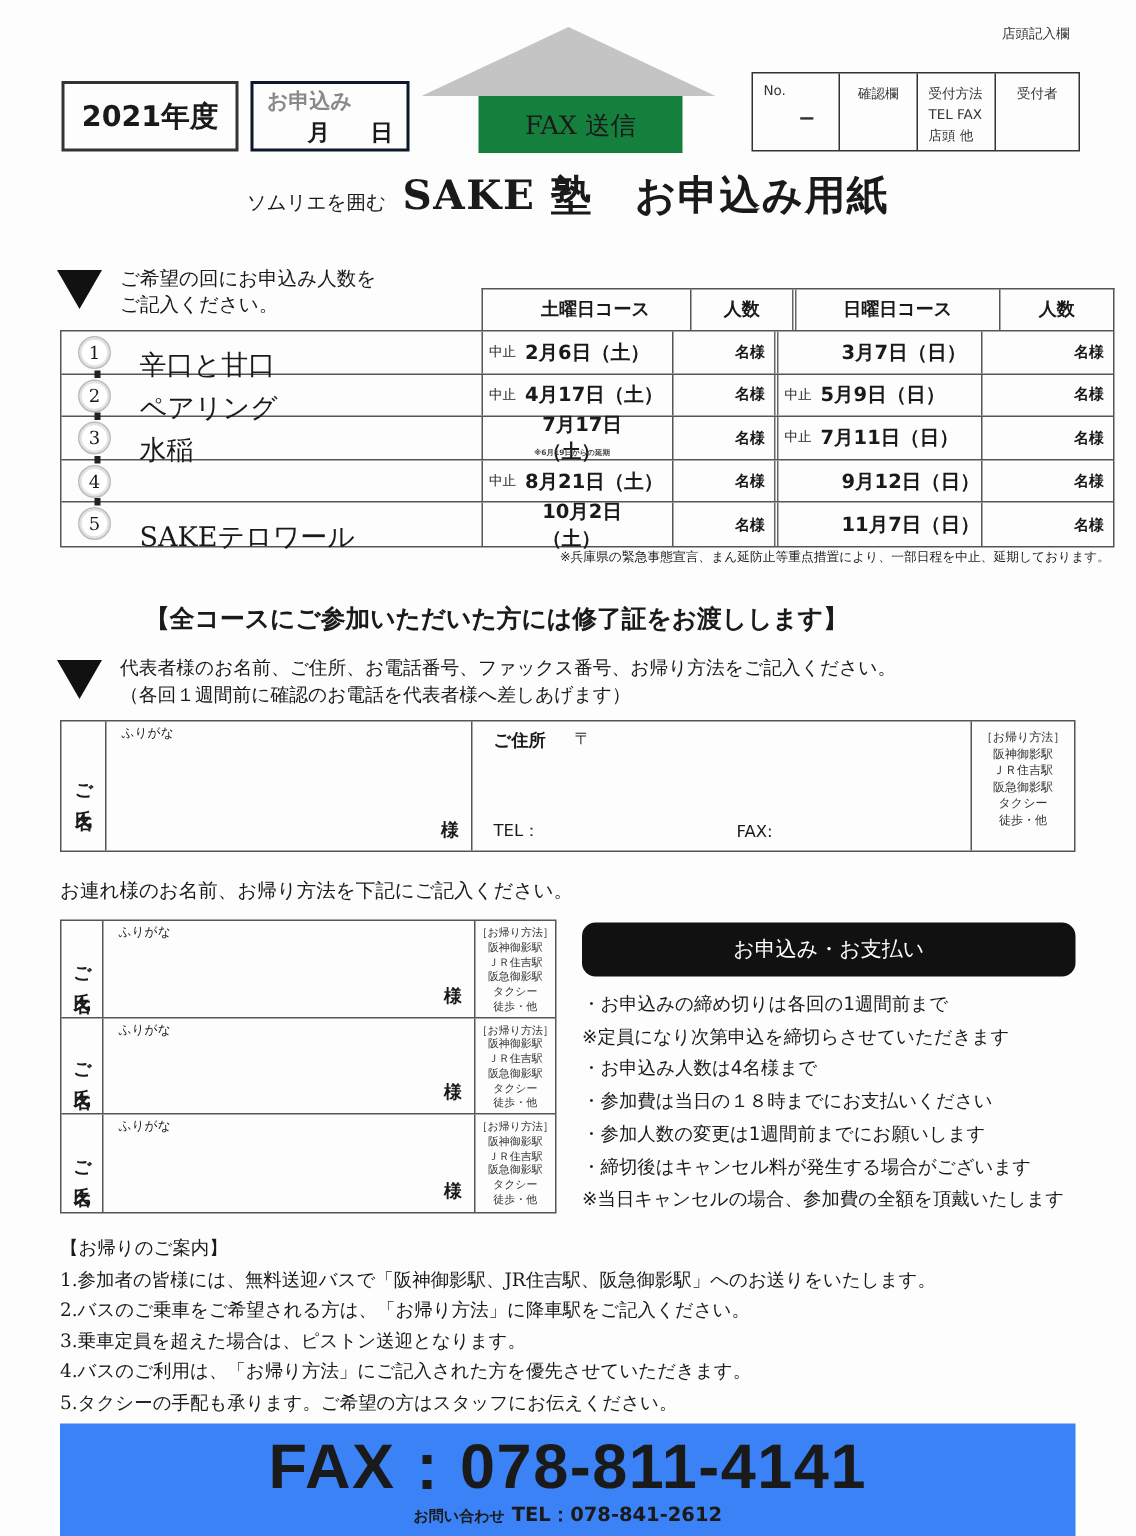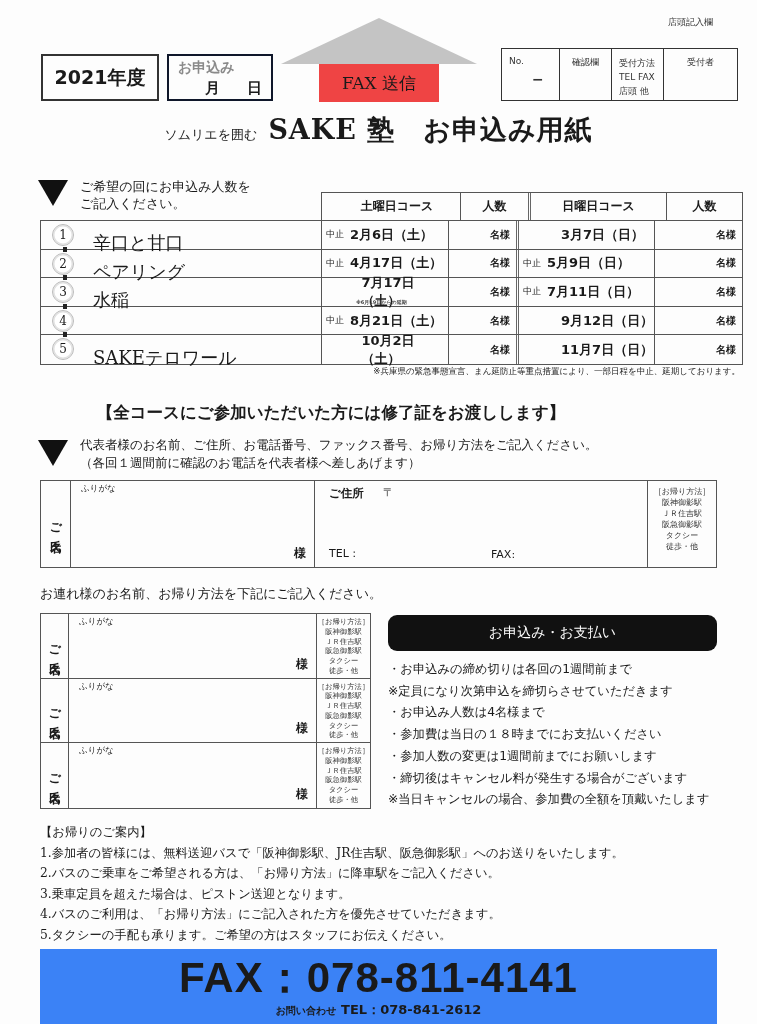--- a/index.html
+++ b/index.html
@@ -10,24 +10,24 @@
 
   
   .year-box { left: 41px; top: 54px; width: 118px; height: 47px; border: 2px solid #333; display: flex; align-items: center; justify-content: center; font-weight: bold; font-size: 19px; }
   .date-box { left: 167px; top: 54px; width: 106px; height: 47px; border: 2px solid #0f172a; }
   .date-label { position: absolute; left: 9px; top: 3px; font-size: 14px; color: #8a8a8a; font-weight: bold; }
   .date-month { position: absolute; left: 36px; top: 23px; font-size: 15px; font-weight: bold; }
   .date-day { position: absolute; left: 78px; top: 23px; font-size: 15px; font-weight: bold; }
 
   .arrow-wrap { left: 281px; top: 18px; width: 196px; height: 84px; }
   .arrow-head { position: absolute; left: 0; top: 0; width: 0; height: 0; border-left: 98px solid transparent; border-right: 98px solid transparent; border-bottom: 46px solid #c4c4c4; }
-  .arrow-body { position: absolute; left: 38px; top: 46px; width: 120px; height: 38px; background: #ef4444; display: flex; align-items: center; justify-content: center; font-size: 17px; }
+  .arrow-body { position: absolute; left: 38px; top: 46px; width: 136px; height: 38px; background: #15803d; display: flex; align-items: center; justify-content: center; font-size: 17px; }
 
   .store-label { left: 668px; top: 16px; font-size: 9px; color: #333; }
-  .store-table { left: 501px; top: 48px; width: 237px; height: 53px; border: 1.5px solid #333; display: flex; }
+  .store-table { left: 501px; top: 48px; width: 219px; height: 53px; border: 1.5px solid #333; display: flex; }
   .store-cell { border-right: 1px solid #333; font-size: 9px; color: #333; position: relative; }
   .store-cell:last-child { border-right: none; }
   .sc-no { width: 58px; }
   .sc-no .lbl { position: absolute; left: 7px; top: 7px; }
   .sc-no .dash { position: absolute; left: 30px; top: 22px; font-size: 14px; font-weight: bold; }
   .sc-confirm { width: 52px; text-align: center; padding-top: 7px; }
   .sc-method { width: 52px; padding: 7px 0 0 7px; line-height: 14px; }
   .sc-receiver { flex: 1; text-align: center; padding-top: 7px; }
 
   .title-row { left: 0; top: 112px; width: 757px; text-align: center; white-space: nowrap; }

